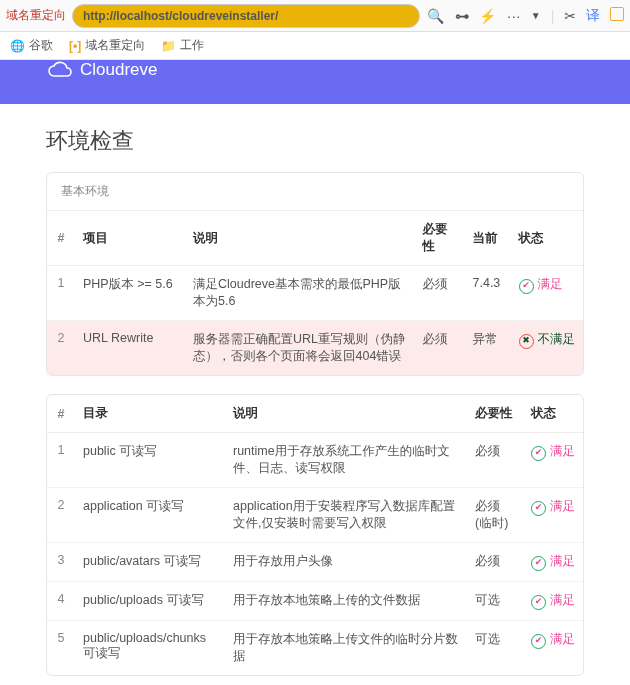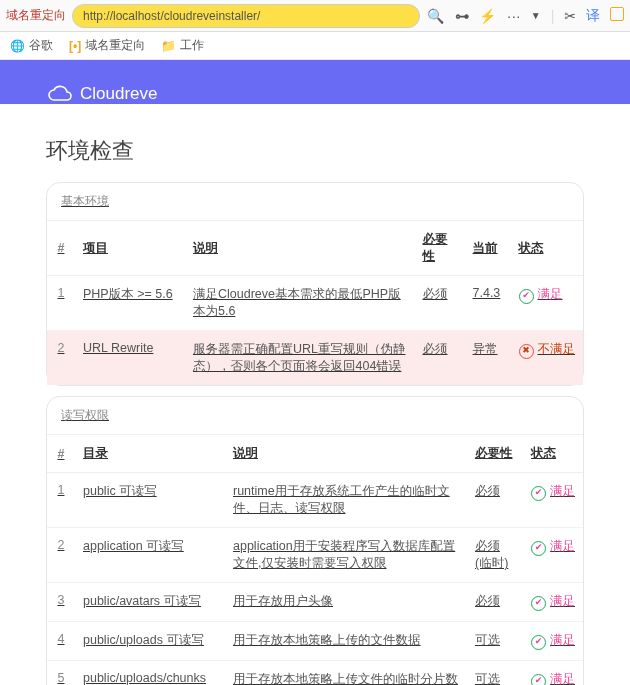--- a/index.html
+++ b/index.html
@@ -1,50 +1,50 @@
 <!DOCTYPE html>
 <html><head>
 <meta charset="utf-8">
 <style>
   * { box-sizing: border-box; margin: 0; padding: 0; }
   body { font-family: "Microsoft YaHei", "PingFang SC", Arial, sans-serif; font-size: 13px; color: #333; background: #fff; width: 630px; }
   
   
   .titlebar { display: flex; align-items: center; height: 32px; padding: 0 6px; border-bottom: 1px solid #ddd; background: #fafafa; }
   .tl-label { color: #c0392b; font-size: 12px; margin-right: 6px; white-space: nowrap; }
-  .urlbar { flex: 1; height: 24px; border: 1px solid #ccc; border-radius: 12px; padding: 0 10px; font-size: 12px; color: #555; display: flex; align-items: center; background: #fde047; }
+  .urlbar { flex: 1; height: 24px; border: 1px solid #ccc; border-radius: 12px; padding: 0 10px; font-size: 12px; color: #555; display: flex; align-items: center; background: #eab308; font-weight: bold; }
   .tb-icons { display: flex; align-items: center; gap: 10px; margin-left: 8px; color: #555; font-size: 14px; }
   .tb-icons .sep { color: #ddd; }
   .sq { width:14px; height:14px; border:1.5px solid #f5a623; border-radius:2px; display:inline-block;}
   
   
   .bmbar { display: flex; align-items: center; height: 28px; padding: 0 10px; gap: 16px; font-size: 12px; color: #555; border-bottom: 1px solid #e8e8e8; }
   .bm-item { display: flex; align-items: center; gap: 4px; }
   .bm-globe { color:#777; }
   .bm-brkt { color:#f5a623; font-weight:bold; }
   .bm-fold { color:#f5a623; }
   
   
   .page { padding: 0 0 6px 0; }
-  .brand { background:#6a6bf5; color:#fff; height:44px; display:flex; align-items:flex-end; padding:0 46px; font-size:17px; }
+  .brand { background:#6a6bf5; color:#fff; height:44px; display:flex; align-items:flex-start; padding:0 46px; font-size:17px; }
   .brand svg { margin-right:6px; }
-  h2.title { font-weight:400; font-size:22px; color:#444; margin:32px 46px 16px; }
+  h2.title { font-weight:400; font-size:22px; color:#444; margin:22px 46px 16px; }
   
-  .card { margin: 0 46px 10px; border:1px solid #e6e6e6; border-radius:14px;text-decoration:underline; }
+  .card { margin: 0 46px 18px; border:1px solid #e6e6e6; border-radius:6px; }
   .card-h { font-size:12px; color:#888; padding:10px 14px; border-bottom:1px solid #eee; }
   
   table { width:100%; border-collapse: collapse; font-size:12.5px; }
   thead th { text-align:left; font-weight:600; padding:10px 8px; border-bottom:1px solid #eee; color:#333; }
   tbody td { padding:10px 8px; border-bottom:1px solid #f2f2f2; vertical-align:top; color:#555; }
   tbody tr:last-child td { border-bottom:none; }
   th.num, td.num { width:28px; text-align:center; color:#888;}
   
   .row-error td { background:#fdeaea; }
   .ok { color:#ec4899; white-space:nowrap; }
-  .bad { color:#c2410c; white-space:nowrap; }
+  .bad { color:#14532d; white-space:nowrap; }
   .ok::before { content:"\2714"; display:inline-block; width:13px; height:13px; border:1.5px solid #1aab5b; border-radius:50%; font-size:9px; line-height:11px; text-align:center; margin-right:4px;}
   .bad::before { content:"\2716"; display:inline-block; width:13px; height:13px; border:1.5px solid #e74c3c; border-radius:50%; font-size:9px; line-height:11px; text-align:center; margin-right:4px;}
 </style>
 </head>
 <body>
 
 <div class="titlebar">
   <span class="tl-label">域名重定向</span>
   <div class="urlbar">
       <span>http://localhost/cloudreveinstaller/</span>
@@ -114,21 +114,20 @@
             <td>服务器需正确配置URL重写规则（伪静态），否则各个页面将会返回404错误</td>
             <td>必须</td>
             <td>异常</td>
             <td><span class="bad">不满足</span></td>
           </tr>
         </tbody>
     </table>
   </div>
 
   <div class="card">
-    <div class="card-h">读写权限</div>
     <table>
       <thead>
           <tr>
         <th class="num">#</th>
         <th style="width:150px">目录</th>
         <th>说明</th>
         <th style="width:56px">必要性</th>
         <th style="width:44px">状态</th>
       </tr>
         </thead>

